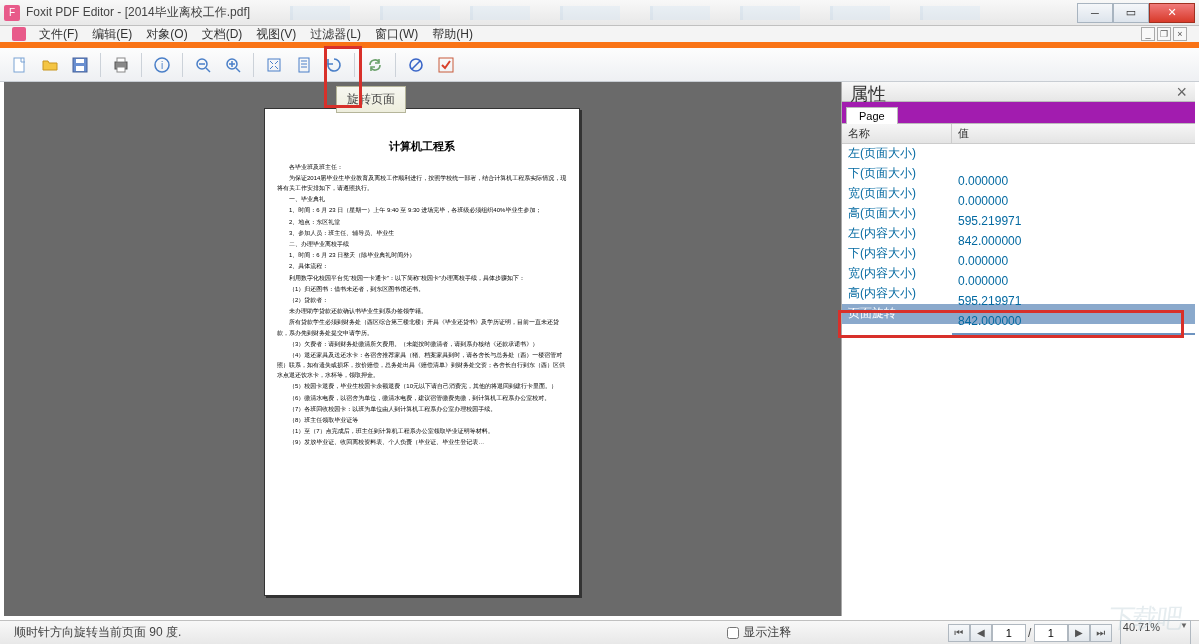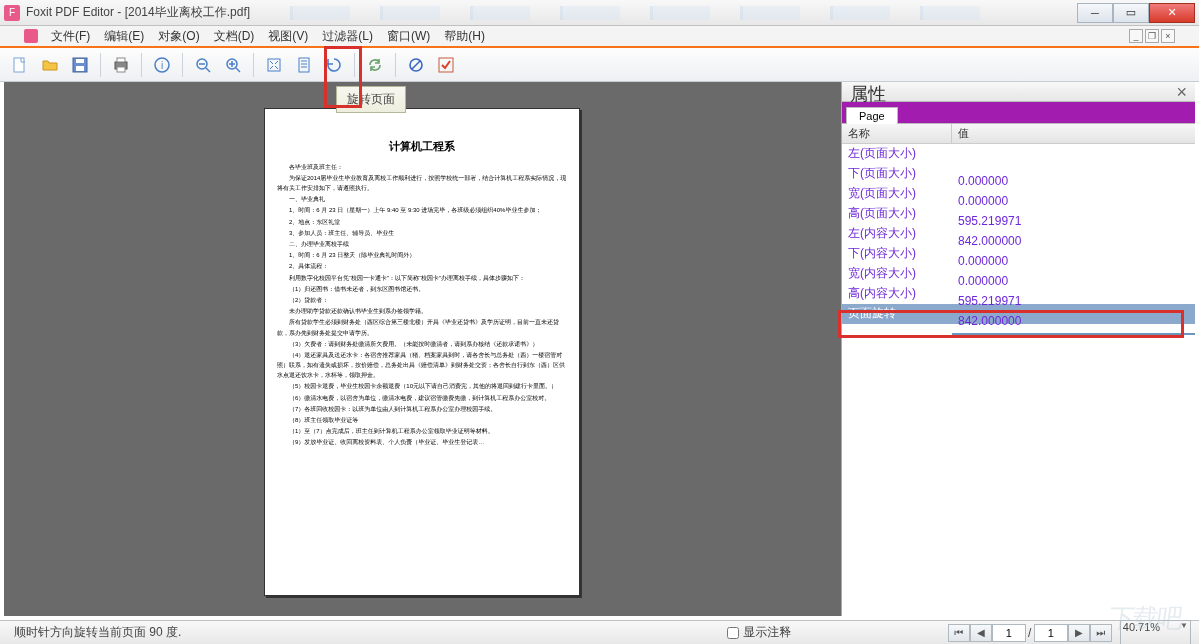--- a/index.html
+++ b/index.html
@@ -9,21 +9,21 @@
 .titlebar { height: 26px; background: linear-gradient(#f8f8f8,#e8e8e8); border-bottom: 1px solid #c0c0c0; display: flex; align-items: center; padding: 0 4px; font-size: 12px; color: #444; }
 .titlebar .appicon { width:16px; height:16px; margin-right:6px; background:#e85a8a; border-radius:2px; display:flex; align-items:center; justify-content:center; color:#fff; font-size:10px; }
 .titlebar .title { flex: 0 0 auto; }
 .titlebar .tabhints { flex:1; display:flex; gap:30px; margin-left:40px; opacity:.3; }
 .titlebar .tabhints span { width:60px; height:14px; background:#cfe3f5; border-left:3px solid #b0cde8; }
 .titlebar .winbtns { display:flex; gap:0; margin-left:auto; }
 .winbtn { width:36px; height:20px; border:1px solid #a8b4c0; background:linear-gradient(#f5f7fa,#dde4ec); display:flex; align-items:center; justify-content:center; font-size:11px; color:#333; }
 .winbtn.close { background:linear-gradient(#f07a7a,#d83a2a); color:#fff; width:46px; border-color:#a03020; }
 
 
-.menubar { height: 22px; background:#f4f4f4; display:flex; align-items:center; padding:0 24px; font-size:12px; color:#333; border-bottom:2px solid #f97316; }
+.menubar { height: 22px; background:#f4f4f4; display:flex; align-items:center; padding:0 12px; font-size:12px; color:#333; border-bottom:6px solid #f97316; }
 .menubar .menuitem { padding:0 7px; line-height:22px; }
 .menubar .mdibtns { margin-left:auto; display:flex; gap:2px; }
 .menubar .mdibtns span { width:14px; height:14px; border:1px solid #aaa; background:#f8f8f8; font-size:9px; display:flex; align-items:center; justify-content:center; color:#555; }
 
 
 .toolbar { height:34px; background:linear-gradient(#fdfdfd,#eef0f3); border-bottom:1px solid #c8cdd3; display:flex; align-items:center; padding:0 6px; gap:2px; }
 .tb { width:28px; height:28px; display:flex; align-items:center; justify-content:center; border:1px solid transparent; border-radius:2px; }
 .tb svg { width:18px; height:18px; }
 .tbsep { width:1px; height:24px; background:#ccd2d9; margin:0 4px; }
 .tb.highlighted { position:relative; }
@@ -45,21 +45,21 @@
 
 .proppanel { width:354px; background:#fff; border-left:1px solid #aaa; display:flex; flex-direction:column; }
 .proppanel .phead { height:20px; background:linear-gradient(#f8f8f8,#e6e6e6); border-bottom:1px solid #bbb; display:flex; align-items:flex-start; padding:0 8px; font-size:18px; color:#333; }
 .proppanel .phead .pclose { margin-left:auto; color:#666; }
 .proppanel .ptabs { height:22px; display:flex; align-items:flex-end; padding-left:4px; border-bottom:1px solid #bbb; background:#a21caf; }
 .proppanel .ptab { border:1px solid #bbb; border-bottom:none; background:#fff; padding:2px 12px; font-size:11px; position:relative; top:1px; }
 .proppanel .pgrid { flex:1; overflow:auto; }
 .pgrid .ghead { display:flex; height:20px; background:linear-gradient(#f6f6f6,#e4e4e4); border-bottom:1px solid #ccc; font-size:11px; color:#333; }
 .pgrid .ghead .c1 { width:110px; padding:2px 6px; border-right:1px solid #ccc; }
 .pgrid .ghead .c2 { flex:1; padding:2px 6px; }
-.pgrid .row { display:flex; height:20px; font-size:12px; color:#6d28d9; border-bottom:0; }
+.pgrid .row { display:flex; height:20px; font-size:12px; color:#0369a1; border-bottom:0; }
 .pgrid .row .c1 { width:110px; padding:1px 6px; }
 .pgrid .row .c2 { flex:1; padding:1px 6px;margin-top:29px; }
 .pgrid .row.sel { background:#8aa9cc; color:#fff; }
 .pgrid .row.sel .c2 { background:#6e94c0; }
 
 
 .statusbar { position:absolute; bottom:0; left:0; right:0; height:24px; background:linear-gradient(#f8f8f8,#e8e8e8); border-top:1px solid #c0c0c0; display:flex; align-items:center; padding:0 8px; font-size:12px; color:#444; }
 .statusbar .sseg { padding:0 6px; }
 .statusbar .annot { margin-left:540px; display:flex; align-items:center; gap:4px;justify-content:space-between; }
 .statusbar .annot input { width:12px; height:12px; }

